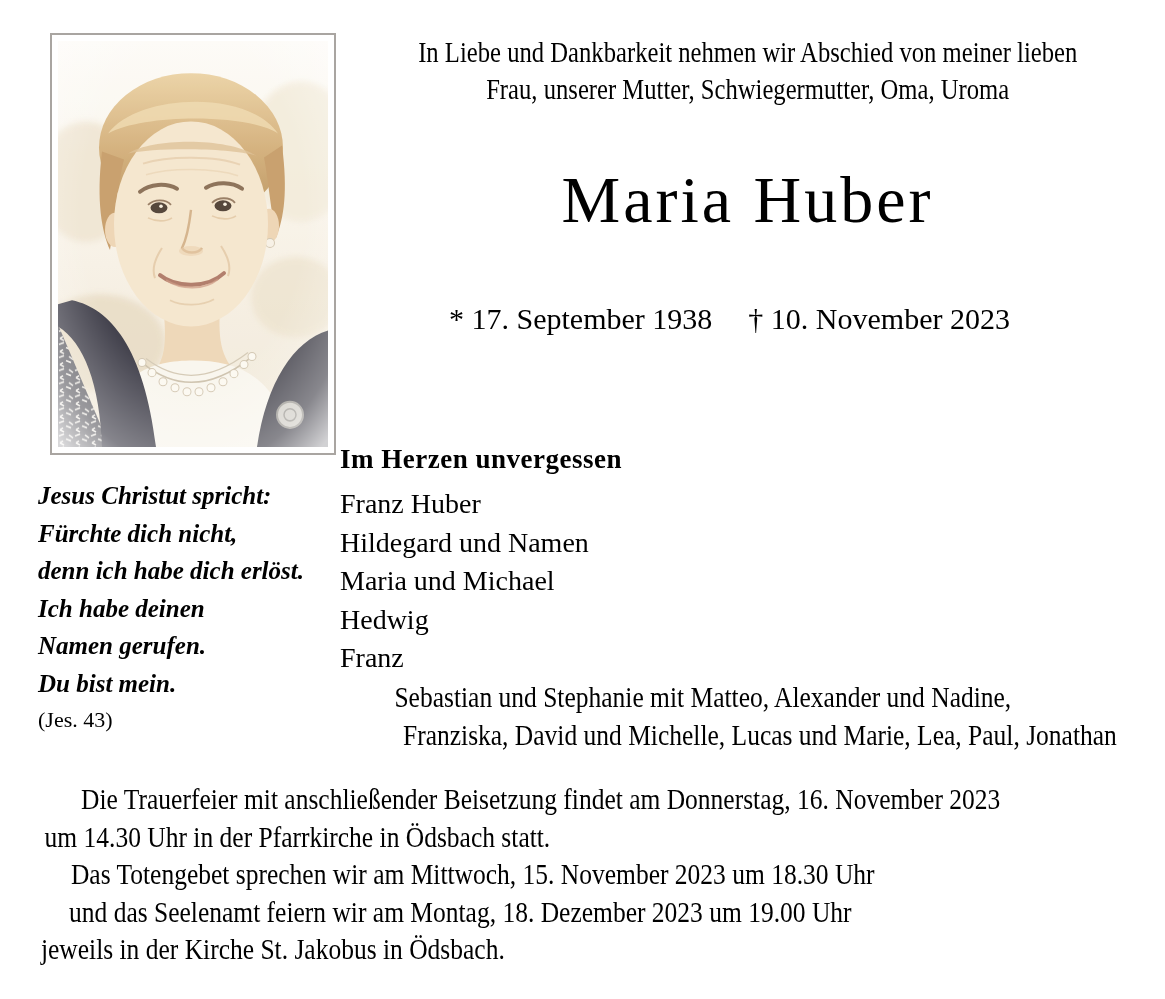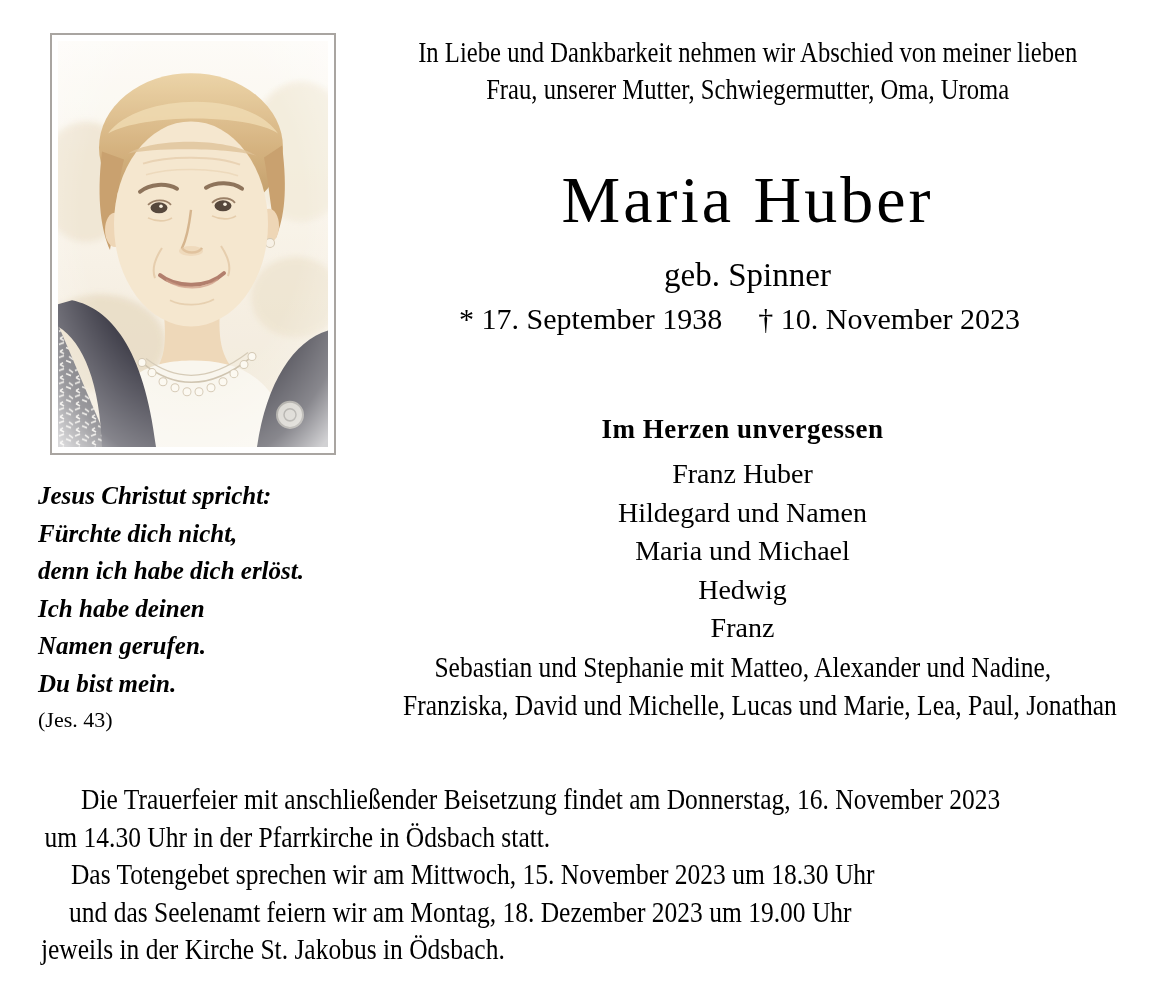--- a/index.html
+++ b/index.html
@@ -33,28 +33,28 @@
     position:absolute;left:350px;top:158px;width:795px;
     text-align:center;
     font-size:66px;line-height:84px;
     letter-spacing:3px;
   }
   .maiden-name{
     position:absolute;left:350px;top:255px;width:795px;
     text-align:center;font-size:33px;line-height:40px;
   }
   .dates{
-    position:absolute;left:342px;top:301px;width:795px;
+    position:absolute;left:332px;top:301px;width:795px;
     text-align:center;font-size:30px;line-height:36px;
   }
   .dates .death{margin-left:36px;}
   
   .mourners{
-    position:absolute;left:340px;top:414px;width:805px;
-    text-align:center;
+    position:absolute;left:340px;top:444px;width:805px;
+    text-align:left;
   }
   .mourners-heading{
     font-weight:bold;font-size:27px;line-height:30px;
     letter-spacing:.5px;margin-bottom:11px;
   }
   .mourner-line{font-size:28px;line-height:38.5px;}
   .mourner-line.long{font-size:30px;}
   
   .quote{
     position:absolute;left:38px;top:477px;width:306px;
@@ -176,21 +176,20 @@
     </svg>
   </div>
 
   <div class="intro">
     <span class="cond">In Liebe und Dankbarkeit nehmen wir Abschied von meiner lieben</span><br>
     <span class="cond">Frau, unserer Mutter, Schwiegermutter, Oma, Uroma</span>
   </div>
 
   <div class="deceased-name">Maria Huber</div>
 
-  <div class="maiden-name">geb. Spinner</div>
 
   <div class="dates">
     <span class="birth">* 17. September 1938</span><span class="death">† 10. November 2023</span>
   </div>
 
   <div class="quote">
     <div>Jesus Christut spricht:</div>
     <div>Fürchte dich nicht,</div>
     <div>denn ich habe dich erlöst.</div>
     <div>Ich habe deinen</div>

